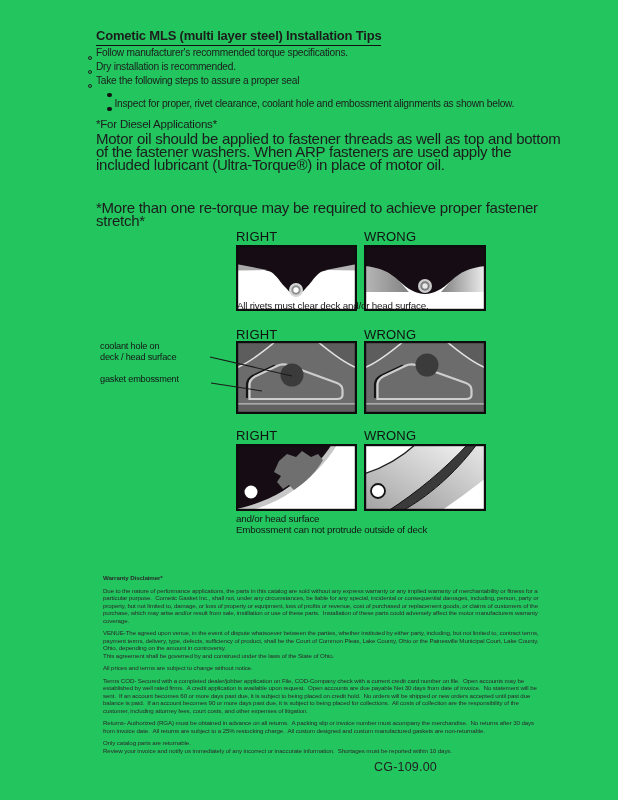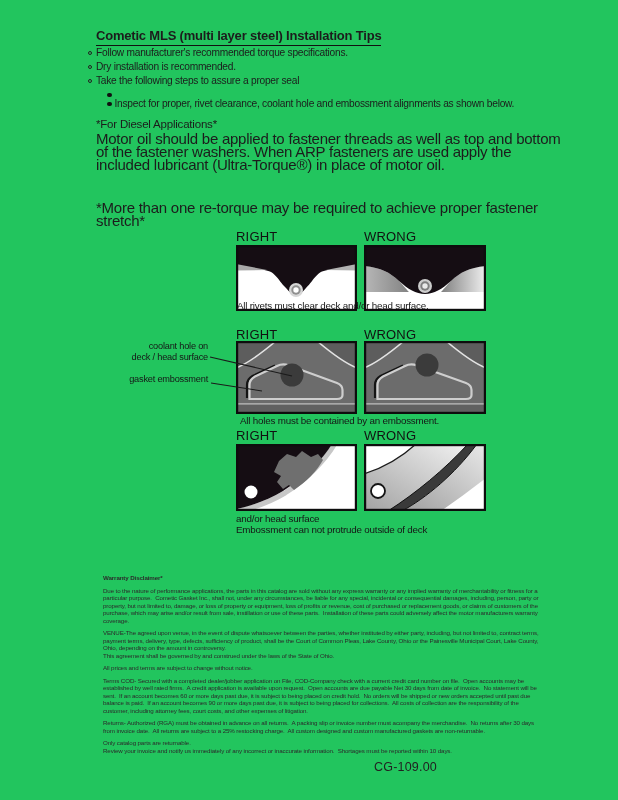--- a/index.html
+++ b/index.html
@@ -8,31 +8,31 @@
     position:relative; width:618px; height:800px; background:#22c55e;
     font-family:"Liberation Sans","DejaVu Sans",sans-serif; color:#1c1c1c;
     overflow:hidden;
   }
   .abs { position:absolute; }
   .title {
     left:96px; top:28px; font-size:13px; font-weight:bold; letter-spacing:-0.2px;
     border-bottom:1.6px solid #111; padding-bottom:2px;
   }
   .tips { left:88px; top:46px; font-size:10.2px; letter-spacing:-0.25px; line-height:14px; }
-  .tip { display:flex; align-items:flex-start; }
+  .tip { display:flex; align-items:flex-end; }
   .tip span { white-space:pre-wrap; }
   .m1 { width:4px; height:4px; border:1px solid #222; border-radius:50%; margin:4.5px 4px 0 0; flex:none; }
   .sub { margin-left:19px; }
   .m2 { width:4.5px; height:4.5px; background:#111; border-radius:50%; margin:4.5px 3px 0 0; flex:none; }
   .h2 { left:96px; top:118px; font-size:11.5px; font-weight:normal; letter-spacing:-0.2px; }
   .para { left:96px; width:466px; font-size:15px; letter-spacing:-0.25px; line-height:12.8px; white-space:pre-wrap; }
   .dlabel { font-size:13px; letter-spacing:0.2px; color:#111; }
   .dbox { line-height:0; }
   .dcap { font-size:9.8px; letter-spacing:-0.2px; line-height:10.8px; color:#161616; }
-  .sidelabel { font-size:9.2px; letter-spacing:-0.2px; line-height:10.6px; text-align:right; width:108px; left:100px; color:#161616; }
+  .sidelabel { font-size:9.2px; letter-spacing:-0.2px; line-height:10.6px; text-align:left; width:108px; left:100px; color:#161616; }
   .warranty { left:103px; top:574px; width:440px; font-size:6.2px; letter-spacing:-0.12px; line-height:7.5px; color:#2b2b2b; }
   .warranty .wh { font-weight:bold; margin-bottom:5px; }
   .warranty p { margin-bottom:5px; white-space:pre-wrap; }
   .warranty p.tight { margin-bottom:0; }
   .footer { left:374px; top:760px; font-size:12.5px; letter-spacing:0.2px; color:#222; }
 </style>
 </head>
 <body>
 
 <div id="page">
@@ -145,21 +145,20 @@
       <circle cx="63" cy="24" r="11.5" fill="#3b3b3b"></circle>
       <rect x="1" y="1" width="120" height="71" fill="none" stroke="#0d0d0d" stroke-width="2.4"></rect>
     </svg>
   </div>
 
   <svg class="abs" style="left:206px;top:348px;z-index:3" width="95" height="50" viewBox="0 0 95 50">
     <line x1="4" y1="9" x2="86" y2="28" stroke="#1a1a1a" stroke-width="1.1"></line>
     <line x1="5" y1="35" x2="56" y2="43" stroke="#1a1a1a" stroke-width="1.1"></line>
   </svg>
 
-  <div class="abs dcap" style="left:240px;top:416px">All holes must be contained by an embossment.</div>
 
   <div class="abs dlabel" style="left:236px;top:428px;width:121px">RIGHT</div>
   <div class="abs dlabel" style="left:364px;top:428px;width:122px">WRONG</div>
 
   <div class="abs dbox" style="left:236px;top:444px">
     <svg width="121" height="67" viewBox="0 0 121 67">
       <rect width="121" height="67" fill="#ffffff"></rect>
       <path d="M98,1 C89,16 71,35 49,49 C34,58 16,64 2,67" fill="none" stroke="#c7c7c7" stroke-width="5"></path>
       <path d="M0,0 H96 C87,15 69,33 47,47 C32,56 15,62 0,65 Z" fill="#150d13"></path>
       <path d="M43,17 L51,10 L60,13 L66,7 L75,13 L82,10 L87,16 C81,27 70,38 58,46 L53,41 L47,45 L41,38 L45,32 L38,28 Z" fill="#6f6f6f"></path>

